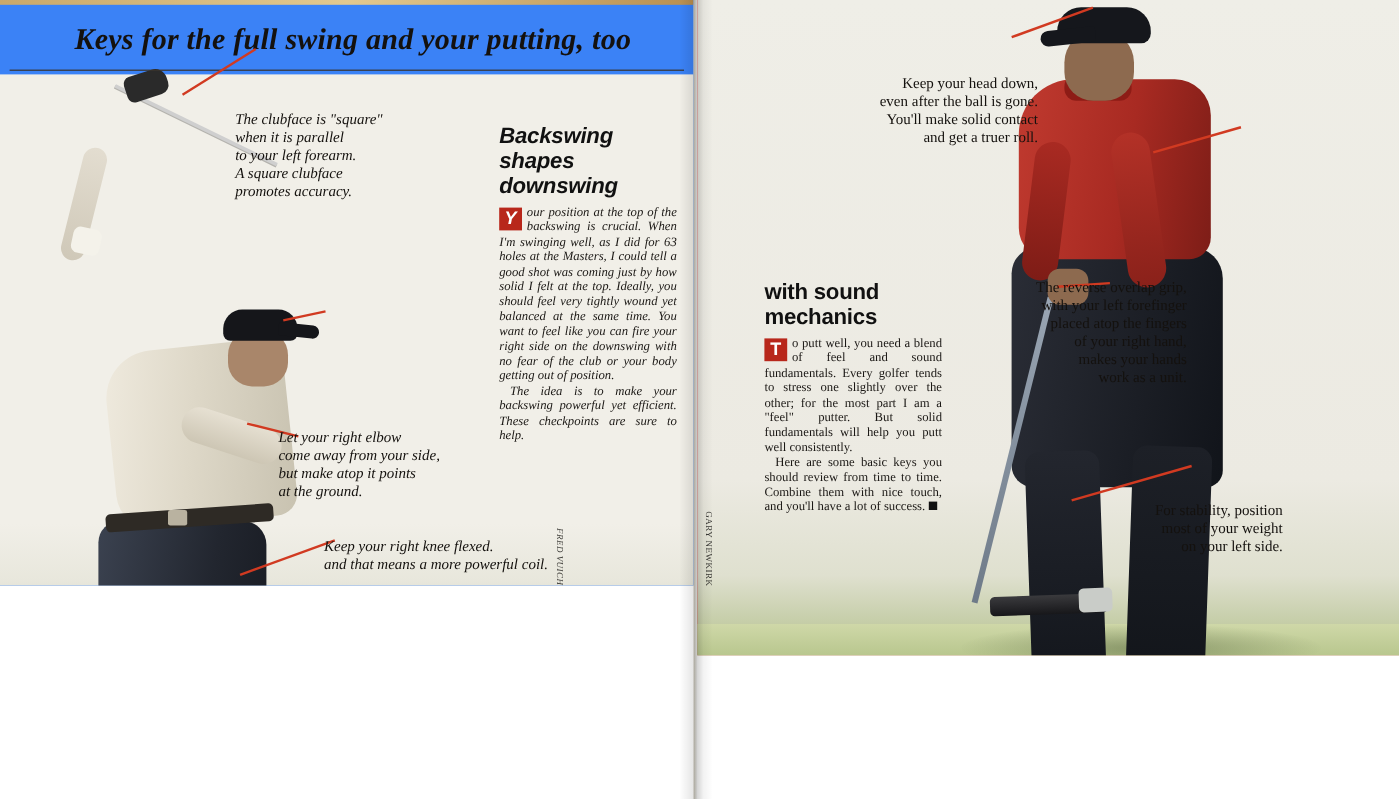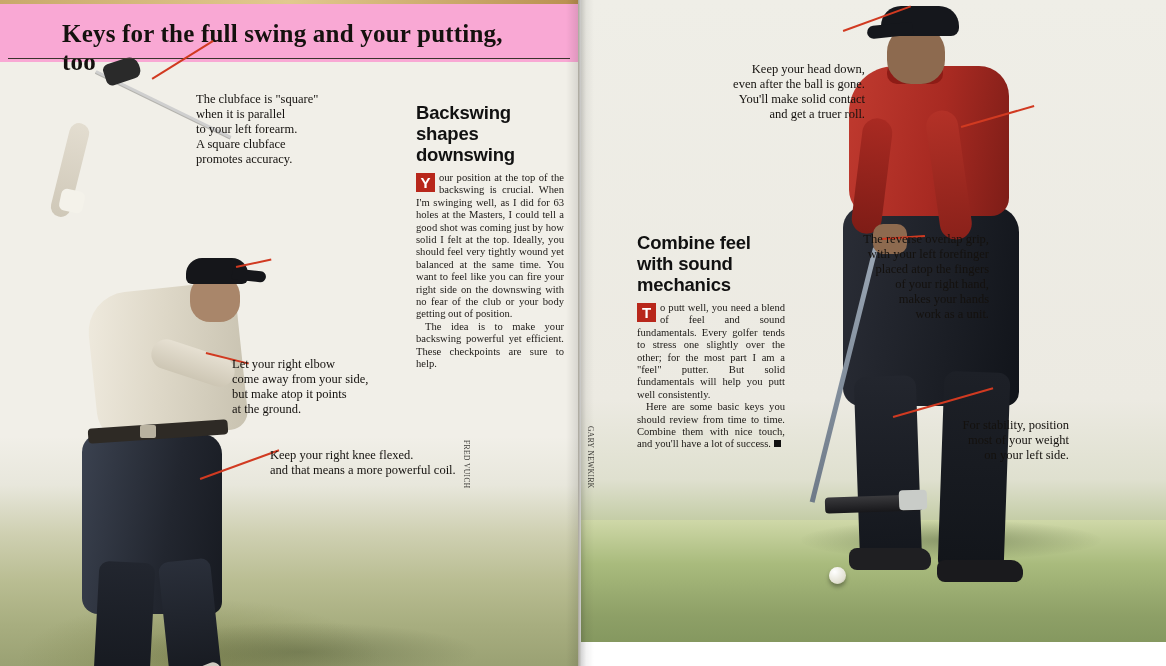--- a/index.html
+++ b/index.html
@@ -6,23 +6,24 @@
   body {
     width:1166px; height:666px;
     font-family:"Liberation Serif", serif;
     background:#ffffff;
     overflow:hidden;
   }
   .spread { position:relative; width:1166px; height:666px; }
 
   
   .page-left {
-    position:absolute; left:0; top:0; width:578px; height:666px;
-    background:#f9a8d4;
+    position:absolute; left:0; top:0; width:578px; height:488px;
+    background:#3b82f6;
     overflow:hidden;
+    font-style:italic;
   }
   .top-rule {
     position:absolute; left:0; top:0; width:578px; height:4px;
     background:linear-gradient(90deg,#c9a86a,#e2c98f,#b98f4f);
   }
   .headline {
     position:absolute; left:62px; top:20px; width:470px;
     font-size:25px; font-weight:700; color:#14110e;
     letter-spacing:0.2px;
   }
@@ -115,21 +116,21 @@
     background:linear-gradient(180deg,#2a2f3a,#16191f);
     border-radius:10px; transform:rotate(-6deg);
   }
   .gl-shoe-back {
     left:176px; top:606px; width:46px; height:16px;
     background:#cfcbc0; border-radius:8px; transform:rotate(-22deg);
   }
 
   
   .page-right {
-    position:absolute; left:581px; top:0; width:585px; height:642px;
+    position:absolute; left:581px; top:0; width:585px; height:546px;
     background:#ef4444;
     overflow:hidden;
   }
   .photo-right {
     position:absolute; left:0; top:0; width:585px; height:666px;
     background:
       radial-gradient(ellipse 300px 70px at 300px 600px, rgba(110,140,70,0.5), rgba(239,238,231,0) 70%),
       linear-gradient(180deg,#efeee7 0%,#eceae2 60%,#dfe0cf 72%,#bcc79a 80%,#9fb077 88%,#8fa269 100%);
   }
   .green-surface {
@@ -398,21 +399,20 @@
     </div>
 
     <div class="callout right-al" style="left:318px; top:418px; width:170px;">
       <div>For stability, position</div>
       <div>most of your weight</div>
       <div>on your left side.</div>
     </div>
 
     <div class="art" style="left:56px; top:232px; width:148px;">
       <div class="art-title">
-        <div>Combine feel</div>
         <div>with sound</div>
         <div>mechanics</div>
       </div>
       <div class="art-body">
         <p class="first"><span class="dropcap">T</span><span>o putt well, you need a blend of feel and sound fundamentals. Every golfer tends to stress one slightly over the other; for the most part I am a "feel" putter. But solid fundamentals will help you putt well consistently.</span></p>
         <p><span>Here are some basic keys you should review from time to time. Combine them with nice touch, and you'll have a lot of success.</span><span class="endmark"></span></p>
       </div>
     </div>
   </div>
 

